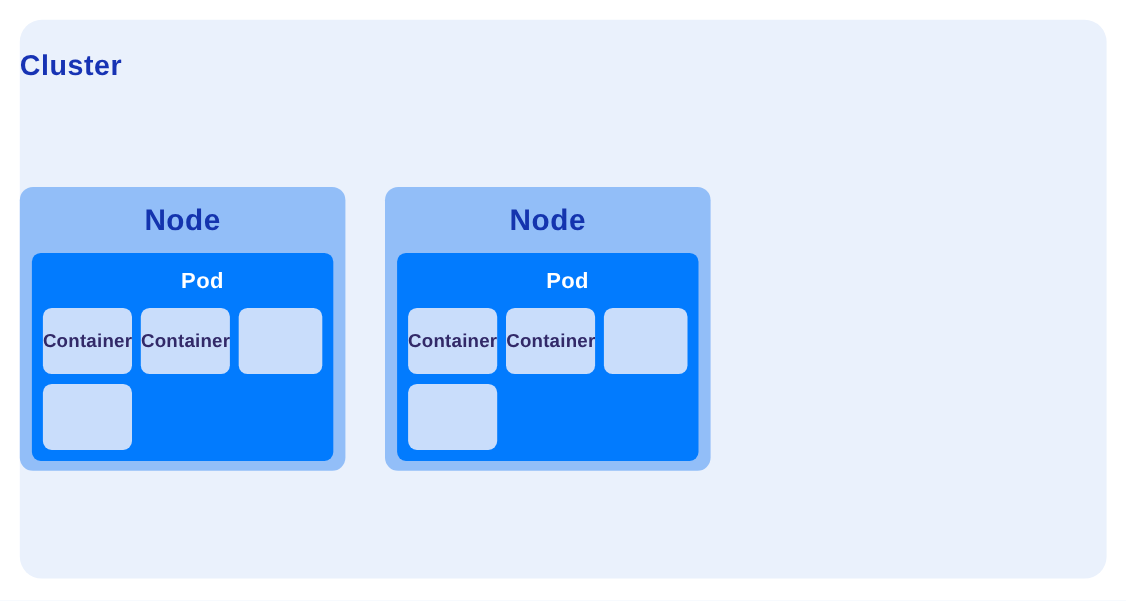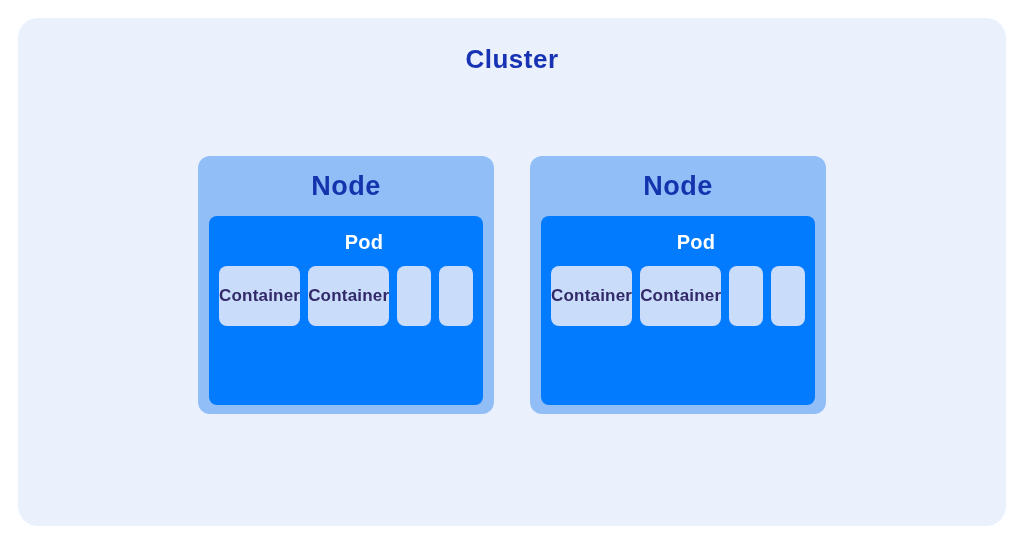--- a/index.html
+++ b/index.html
@@ -23,32 +23,31 @@
   }
   .panel{
     position:absolute;
     left:18px; top:18px;
     width:988px; height:508px;
     background:var(--panel-bg);
     border-radius:20px;
   }
   .cluster-title{
     margin-top:26px;
-    text-align:center;
+    text-align:left;
     font-size:26px;
     font-weight:bold;
     color:var(--title-text);
     letter-spacing:0.5px;
   }
   .nodes-row{
     position:absolute;
-    left:0; top:138px;
+    left:0; top:152px;
     width:100%;
     display:flex;
-    justify-content:center;
     gap:36px;
   }
   .node{
     width:296px;
     height:258px;
     background:var(--node-bg);
     border-radius:12px;
   }
   .node-label{
     height:60px;
@@ -71,21 +70,21 @@
     line-height:52px;
     text-align:center;
     font-size:20px;
     font-weight:bold;
     color:var(--pod-text);
     letter-spacing:0.3px;
     margin-left:36px;
   }
   .container-grid{
     display:grid;
-    grid-template-columns:1fr 1fr 1fr 1fr;
+    grid-template-columns:1fr 1fr 1fr;
     gap:9px 8px;
     padding:0 10px 10px;
   }
   .container-box{
     height:60px;
     background:var(--container-bg);
     border-radius:8px;
     display:flex;
     align-items:center;
     justify-content:center;

